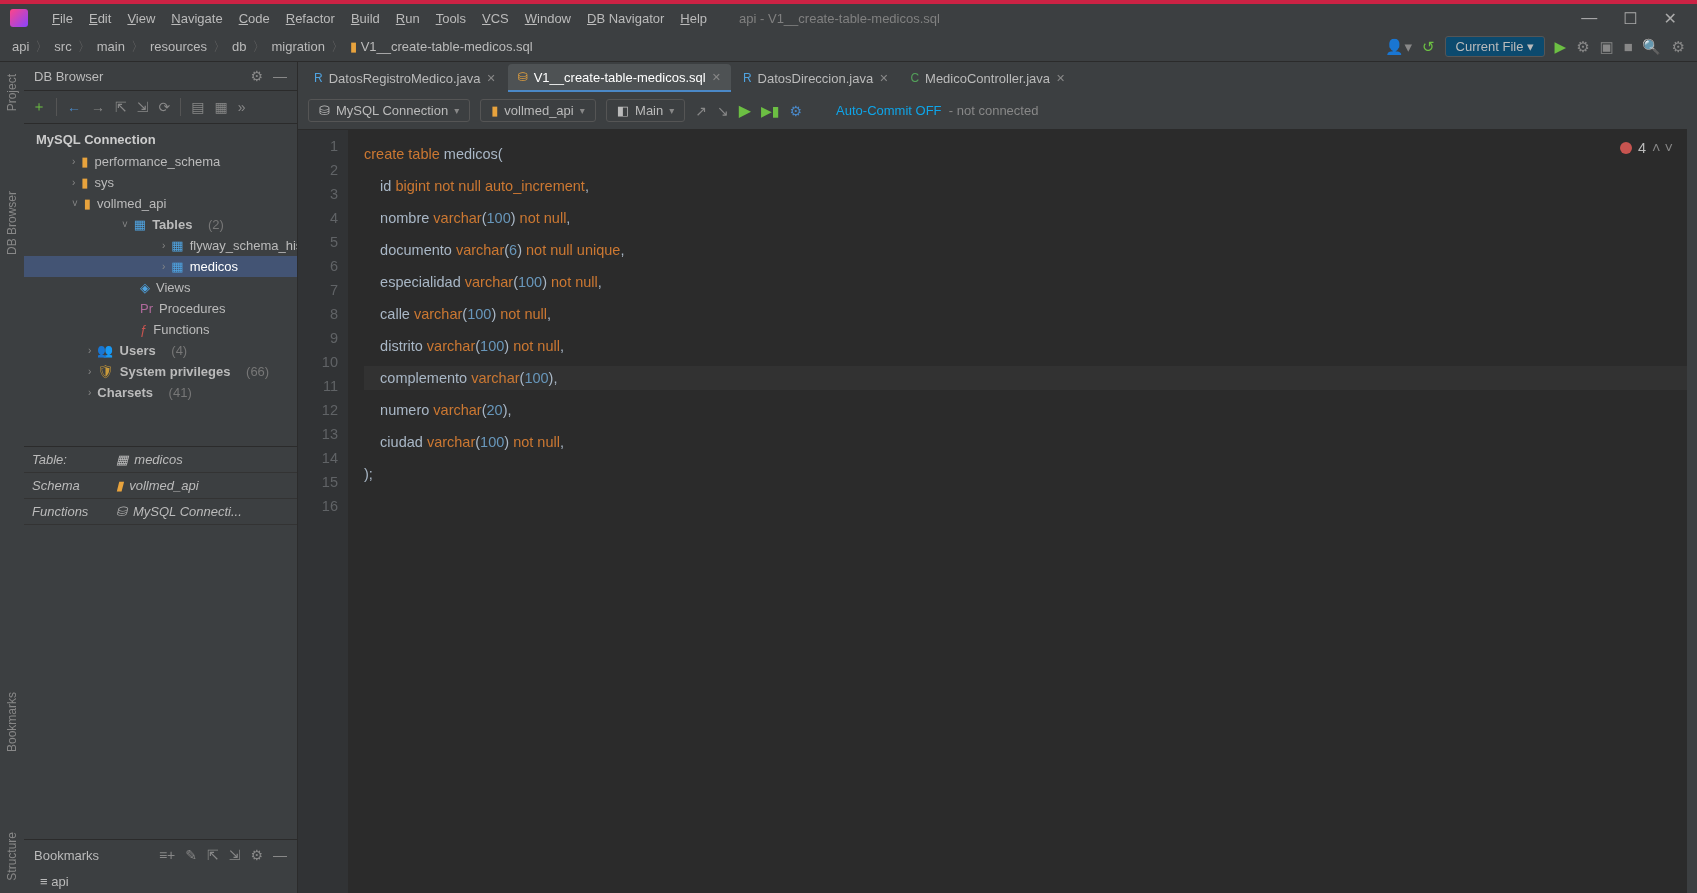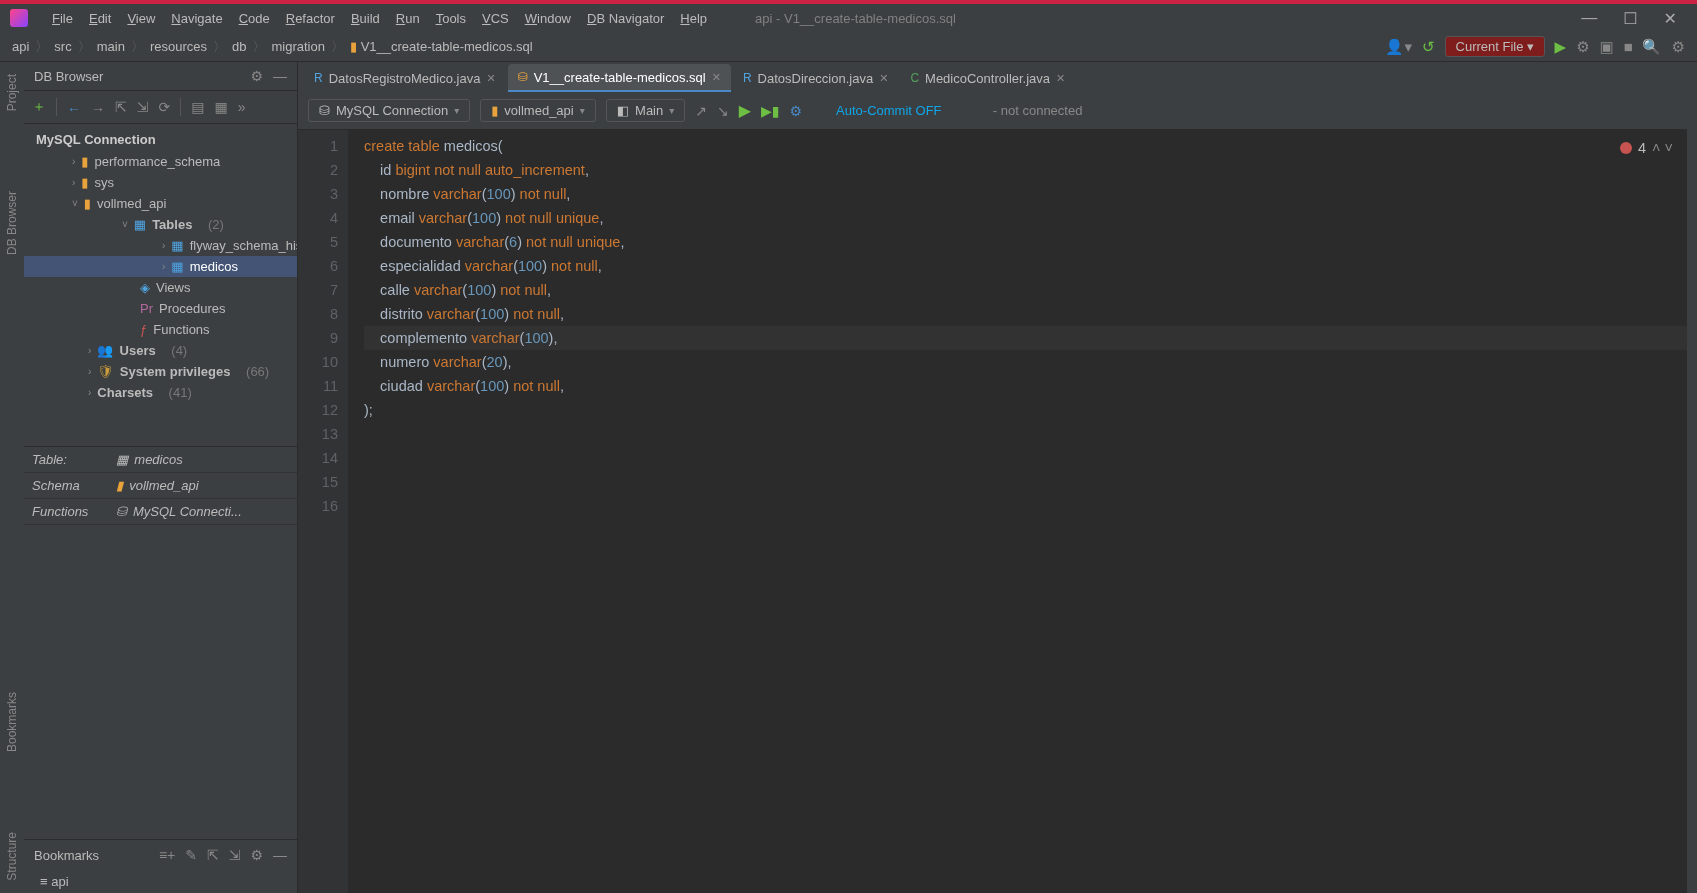--- a/index.html
+++ b/index.html
@@ -1,28 +1,28 @@
 <!DOCTYPE html>
 <html><head>
 <meta charset="utf-8">
 <style>
 * { margin: 0; padding: 0; box-sizing: border-box; font-family: "Segoe UI", Arial, sans-serif; }
 body { background: #2b2b2b; color: #bbb; width: 1697px; height: 893px; overflow: hidden; font-size: 13px; }
 .titlebar { height: 32px; background: #3c3f41; border-top: 4px solid #cc2244; display: flex; align-items: center; padding: 0 10px; gap: 4px; }
 .titlebar .logo { width: 18px; height: 18px; background: linear-gradient(135deg,#ff4488,#8844ff); border-radius: 3px; margin-right: 12px; }
 .menu-item { padding: 4px 8px; color: #bbb; cursor: pointer; }
 .menu-item u { text-decoration: underline; }
-.win-title { margin-left: 36px; color: #808080; }
+.win-title { margin-left: 20px; color: #808080; }
 .win-controls { margin-left: auto; display: flex; gap: 26px; padding-right: 10px; color: #aaa; }
 .win-controls span { cursor: pointer; font-size: 16px; }
 .breadcrumb-bar { height: 30px; background: #3c3f41; border-bottom: 1px solid #2b2b2b; display: flex; align-items: center; padding: 0 12px; gap: 6px; color: #bbb; }
 .breadcrumb-bar .crumb { cursor: pointer; }
 .breadcrumb-bar .sep { color: #666; }
 .bc-right { margin-left: auto; display: flex; align-items: center; gap: 10px; }
-.bc-btn { padding: 2px 10px; border: 1px solid #555; border-radius: 3px; background: #7f1d1d; color: #bbb; cursor: pointer; }
+.bc-btn { padding: 2px 10px; border: 1px solid #555; border-radius: 3px; background: #0c4a6e; color: #bbb; cursor: pointer; }
 .bc-icon { color: #888; cursor: pointer; font-size: 15px; }
 .main-area { display: flex; height: calc(100% - 62px); }
 .left-rail { width: 24px; background: #3c3f41; display: flex; flex-direction: column; align-items: center; padding-top: 12px; gap: 80px; color: #888; }
 .left-rail .rail-label { writing-mode: vertical-rl; transform: rotate(180deg); font-size: 12px; cursor: pointer; }
 .left-panel { width: 274px; background: #3c3f41; border-right: 1px solid #2b2b2b; display: flex; flex-direction: column; }
 .panel-header { height: 28px; display: flex; align-items: center; padding: 0 10px; justify-content: space-between; }
 .panel-toolbar { height: 34px; display: flex; align-items: center; gap: 10px; padding: 0 8px; border-top: 1px solid #2b2b2b; border-bottom: 1px solid #2b2b2b; }
 .tool-icon { color: #888; cursor: pointer; font-size: 14px; }
 .tree { flex: 1; overflow: auto; padding: 4px 0; font-size: 13px; }
 .tree-header { padding: 4px 12px; color: #ccc; font-weight: bold; }
@@ -47,25 +47,25 @@
 .tab-bar { height: 30px; background: #3c3f41; display: flex; align-items: flex-end; padding: 0 6px; gap: 2px; }
 .tab { height: 28px; display: flex; align-items: center; gap: 6px; padding: 0 10px; color: #bbb; cursor: pointer; border-top-left-radius: 4px; border-top-right-radius: 4px; }
 .tab.active { background: #4e5254; color: #fff; border-bottom: 2px solid #4a88c7; }
 .tab .close { color: #888; font-size: 11px; }
 .tab .ficon { font-size: 12px; }
 .sql-toolbar { height: 38px; background: #3c3f41; border-bottom: 1px solid #2b2b2b; display: flex; align-items: center; gap: 10px; padding: 0 10px; }
 .combo { display: flex; align-items: center; gap: 6px; padding: 3px 10px; border: 1px solid #555; border-radius: 3px; background: #3c3f41; color: #bbb; cursor: pointer; }
 .combo .caret-d { font-size: 10px; color: #888; }
 .run-icon { color: #6cbf43; font-size: 16px; cursor: pointer; }
 .auto-commit { color: #0ea5e9; }
-.not-connected { color: #888; margin-left: 44px; }
+.not-connected { color: #888; }
 .editor-body { flex: 1; display: flex; position: relative; font-family: "Consolas","Courier New",monospace; font-size: 14.5px; line-height: 24px; }
 .gutter { width: 50px; background: #313335; color: #606366; text-align: right; padding: 4px 10px 0 0; }
 .code { flex: 1; padding: 4px 0 0 16px; position: relative; }
-.code .line { white-space: pre; }
+.code .line { white-space: pre; margin-top: 8px; }
 .kw { color: #cc7832; }
 .fn { color: #cc7832; }
 .num { color: #6897bb; }
 .pl { color: #a9b7c6; }
 .cursor-line { background: #323232; }
 .err-indicator { position: absolute; top: 6px; right: 14px; display: flex; align-items: center; gap: 6px; color: #bbb; }
 .err-dot { width: 12px; height: 12px; border-radius: 50%; background: #c75450; }
 .right-rail { width: 10px; background: #3c3f41; }
 </style>
 </head>
@@ -314,21 +314,20 @@
         <div class="err-indicator">
             <span class="err-dot"></span>
             <span>4</span>
             <span style="color:#888">˄ ˅</span>
           </div>
       <div class="line"><span class="pl"></span></div>
           <div class="line"><span class="pl"><span class="kw">create</span> <span class="kw">table</span> medicos(</span></div>
           <div class="line"><span class="pl"></span></div>
           <div class="line"><span class="pl">    id <span class="kw">bigint</span> <span class="kw">not</span> <span class="kw">null</span> <span class="kw">auto_increment</span>,</span></div>
           <div class="line"><span class="pl">    nombre <span class="fn">varchar</span>(<span class="num">100</span>) <span class="kw">not</span> <span class="kw">null</span>,</span></div>
-          <div class="line"><span class="pl">    email <span class="fn">varchar</span>(<span class="num">100</span>) <span class="kw">not</span> <span class="kw">null</span> <span class="kw">unique</span>,</span></div>
           <div class="line"><span class="pl">    documento <span class="fn">varchar</span>(<span class="num">6</span>) <span class="kw">not</span> <span class="kw">null</span> <span class="kw">unique</span>,</span></div>
           <div class="line"><span class="pl">    especialidad <span class="fn">varchar</span>(<span class="num">100</span>) <span class="kw">not</span> <span class="kw">null</span>,</span></div>
           <div class="line"><span class="pl">    calle <span class="fn">varchar</span>(<span class="num">100</span>) <span class="kw">not</span> <span class="kw">null</span>,</span></div>
           <div class="line"><span class="pl">    distrito <span class="fn">varchar</span>(<span class="num">100</span>) <span class="kw">not</span> <span class="kw">null</span>,</span></div>
           <div class="line cursor-line"><span class="pl">    complemento <span class="fn">varchar</span>(<span class="num">100</span>),</span></div>
           <div class="line"><span class="pl">    numero <span class="fn">varchar</span>(<span class="num">20</span>),</span></div>
           <div class="line"><span class="pl">    ciudad <span class="fn">varchar</span>(<span class="num">100</span>) <span class="kw">not</span> <span class="kw">null</span>,</span></div>
           <div class="line"><span class="pl"></span></div>
           <div class="line"><span class="pl">);</span></div>
         </div>

